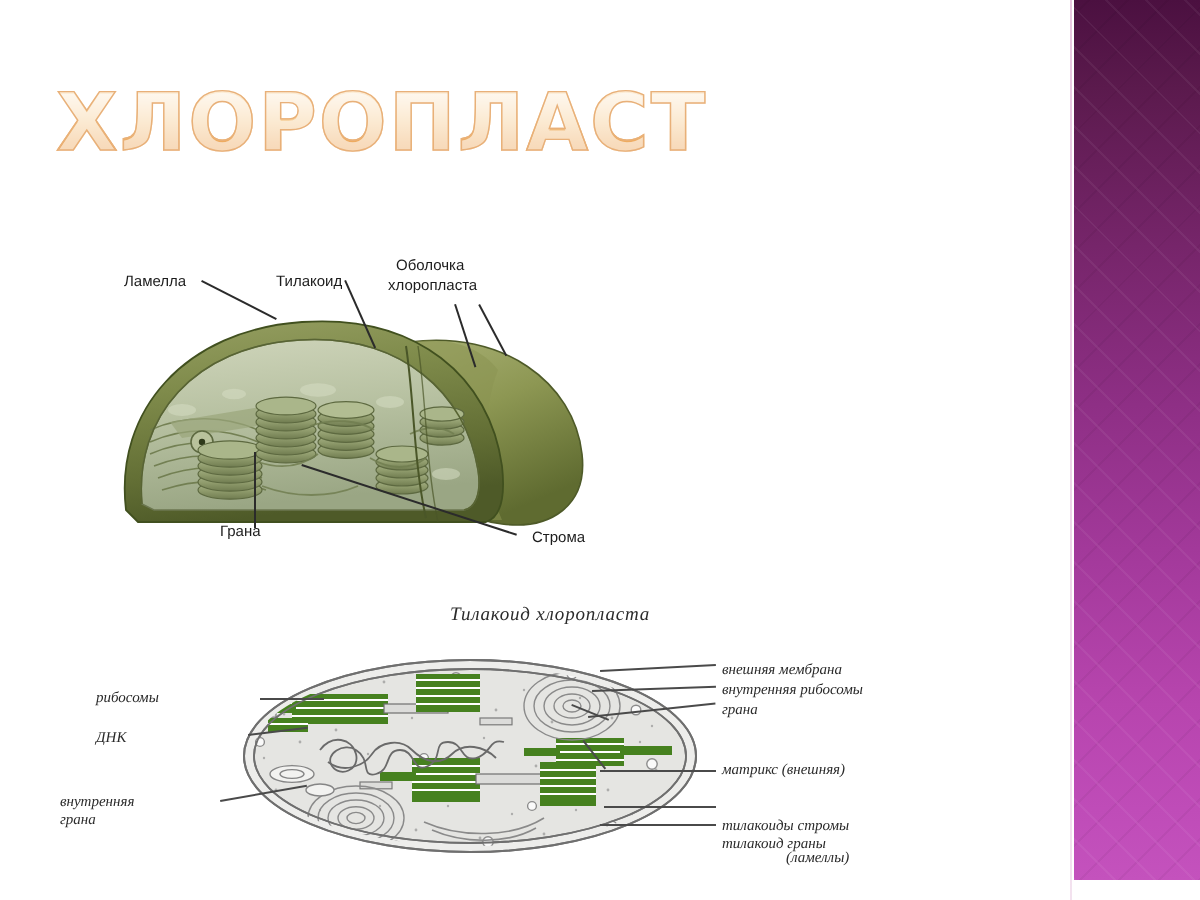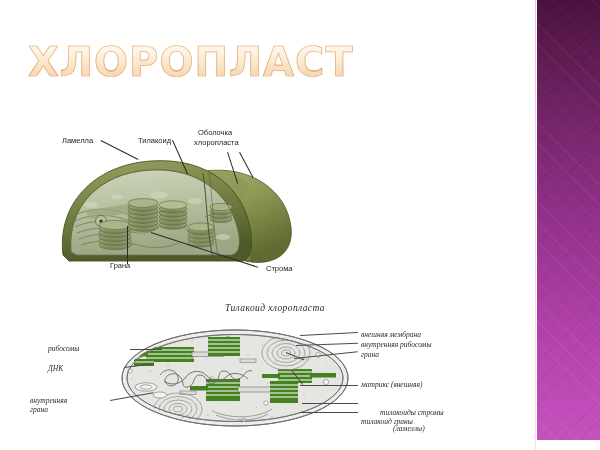--- a/index.html
+++ b/index.html
@@ -461,16 +461,16 @@
   <div class="ilbl r" style="left:48px;top:344px;width:80px;">рибосомы</div>
   <div class="ilbl r" style="left:48px;top:364px;width:74px;">ДНК</div>
   <div class="ilbl r" style="left:30px;top:396px;width:78px;">внутренняя</div>
   <div class="ilbl r" style="left:30px;top:405px;width:78px;">грана</div>
 
   <div class="ilbl" style="left:361px;top:330px;">внешняя мембрана</div>
   <div class="ilbl" style="left:361px;top:340px;">внутренняя рибосомы</div>
   <div class="ilbl" style="left:361px;top:350px;">грана</div>
   <div class="ilbl" style="left:361px;top:380px;">матрикс (внешняя)</div>
   <div class="ilbl" style="left:361px;top:399px;margin-top:18px;">тилакоид граны</div>
-  <div class="ilbl" style="left:380px;top:408px;">тилакоиды стромы</div>
+  <div class="ilbl" style="left:361px;top:408px;">тилакоиды стромы</div>
   <div class="ilbl" style="left:393px;top:399px;margin-top:25px;">(ламеллы)</div>
 
 </div>
 
 </body></html>

